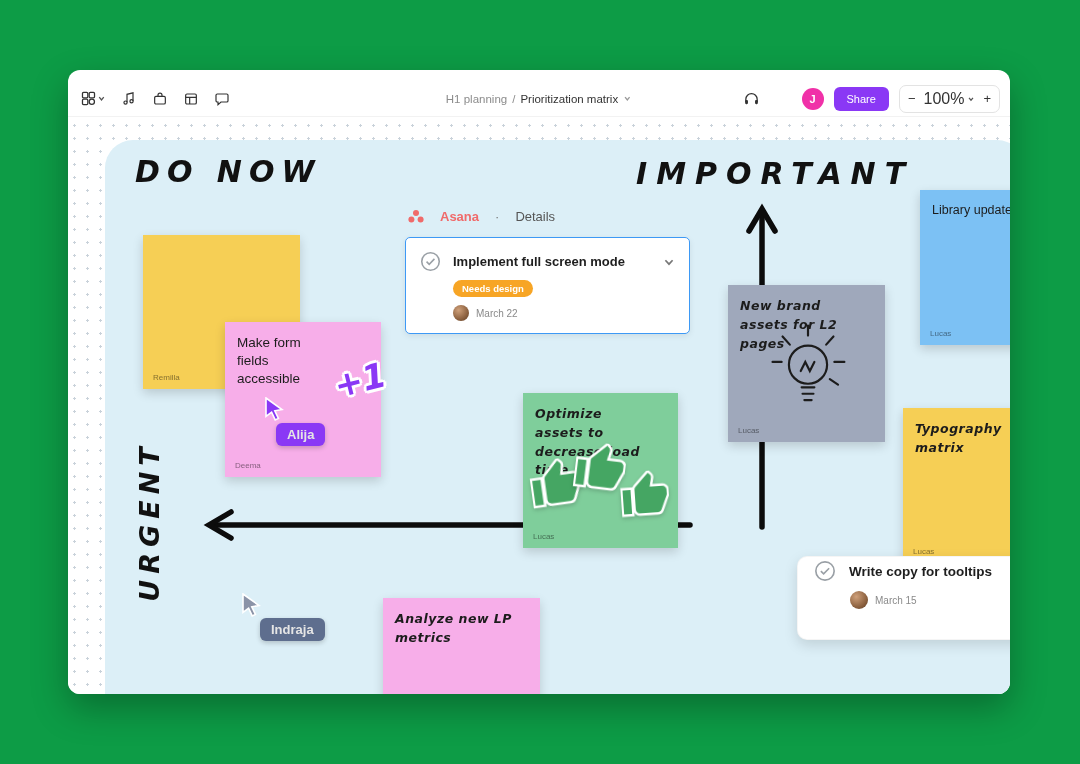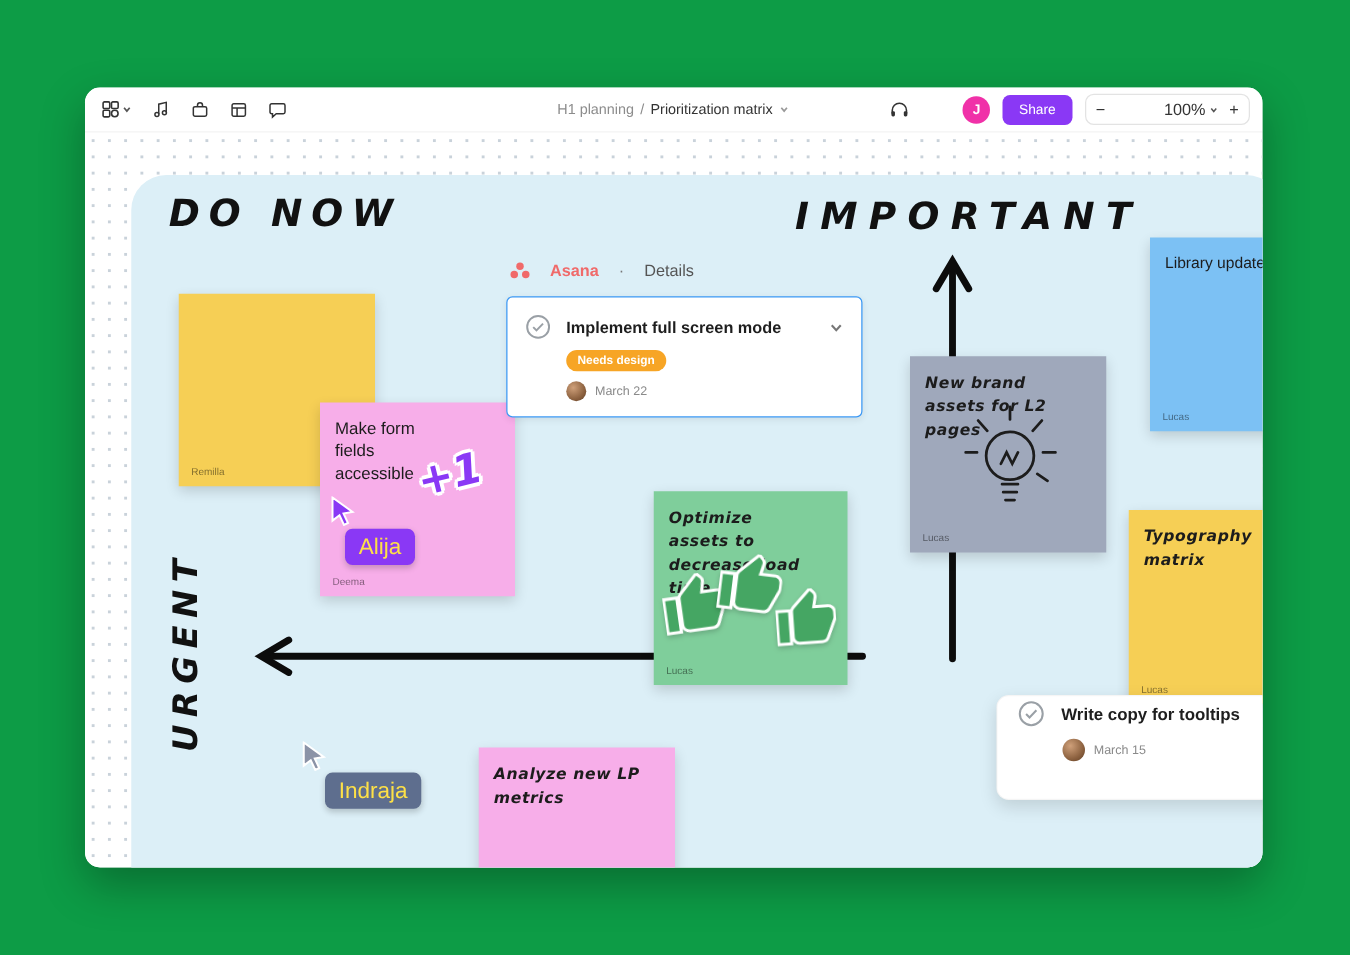--- a/index.html
+++ b/index.html
@@ -12,21 +12,21 @@
 
   
   .app-window {
     position: absolute; left: 68px; top: 70px; width: 942px; height: 624px;
     background: #fff; border-radius: 12px; overflow: hidden;
     box-shadow: 0 14px 36px rgba(0,0,0,.30);
   }
 
   
   .toolbar {
-    position: absolute; left: 0; top: 0; right: 0; height: 36px;
+    position: absolute; left: 0; top: 11px; right: 0; height: 36px;
     background: #fff; display: flex; align-items: center; padding: 0 12px;
     border-bottom: 1px solid rgba(0,0,0,.05); z-index: 30;
   }
   .tb-left { display: flex; align-items: center; gap: 15px; }
   .tb-icon { display: flex; align-items: center; color: #333; cursor: pointer; }
   .tb-icon svg { display: block; }
   .breadcrumb {
     position: absolute; left: 50%; transform: translateX(-50%);
     display: flex; align-items: center; gap: 5px; font-size: 11.5px; white-space: nowrap;
   }
@@ -46,21 +46,21 @@
   .share-btn {
     background: #8A38F5; color: #fff; font-size: 11px; font-weight: 500;
     border: none; border-radius: 6px; padding: 6px 13px; cursor: pointer;
     font-family: "Liberation Sans", sans-serif;
   }
   .zoom-group {
     display: flex; align-items: center; gap: 8px;
     border: 1px solid #e3e3e3; border-radius: 7px; padding: 4px 8px;
   }
   .zoom-btn { font-size: 13px; color: #333; cursor: pointer; line-height: 1; }
-  .zoom-value { font-size: 13px; color: #333; display: flex; align-items: center; gap: 3px; cursor: pointer; margin-left: 39px; }
+  .zoom-value { font-size: 16px; color: #333; display: flex; align-items: center; gap: 3px; cursor: pointer; }
 
   
   .canvas {
     position: absolute; left: 0; top: 36px; width: 942px; height: 588px;
     background-color: #fff;
     background-image: radial-gradient(#c9d2da 1.1px, transparent 1.2px);
     background-size: 13px 13px;
   }
   .board {
     position: absolute; left: 37px; top: 34px; width: 920px; height: 580px;
@@ -130,21 +130,21 @@
     box-shadow: 0 5px 14px rgba(0,0,0,.13); border: 1px solid rgba(0,0,0,.04);
   }
   .task-card .card-row1 { gap: 13px; }
   .task-card .task-title { font-size: 13.5px; }
   .task-card .card-row3 { margin-left: 36px; margin-top: 9px; }
   .task-card .mini-avatar { width: 18px; height: 18px; }
 
   
   .cursor { position: absolute; z-index: 12; }
   .name-tag {
-    position: absolute; z-index: 12; color: #fde047; font-size: 18px; font-weight: 400;
+    position: absolute; z-index: 12; color: #e5e5e5; font-size: 13px; font-weight: 700;
     border-radius: 6px; padding: 4px 11px; box-shadow: 0 2px 5px rgba(0,0,0,.2);
   }
   .tag-alija { left: 208px; top: 317px; background: #8A38F5; }
   .tag-indraja { left: 192px; top: 512px; background: #5E6E8E; }
 
   
   .plus-one {
     position: absolute; left: 266px; top: 254px; z-index: 11;
     font-family: "DejaVu Sans", sans-serif; font-style: italic; font-weight: 900;
     font-size: 34px; color: #8A38F5; transform: rotate(-14deg);
@@ -249,21 +249,21 @@
     </svg>
 
     <div class="hand heading h-important">IMPORTANT</div>
     <div class="hand heading h-donow">DO NOW</div>
     <div class="hand heading h-urgent">URGENT</div>
 
     <div class="sticky" style="left:75px; top:129px; width:157px; height:154px; background:#F6CF55;">
       <div class="sticky-author">Remilla</div>
     </div>
 
-    <div class="sticky" style="left:157px; top:216px; width:156px; height:155px; background:#F7AEE9;margin-left:31px;">
+    <div class="sticky" style="left:157px; top:216px; width:156px; height:155px; background:#F7AEE9;">
       <div class="sticky-text plain">Make form fields accessible</div>
       <div class="sticky-author">Deema</div>
     </div>
 
     <div class="sticky" style="left:455px; top:287px; width:155px; height:155px; background:#7FCE9B; overflow:visible;">
       <div class="sticky-text">Optimize assets to decrease load time</div>
       <div class="sticky-author">Lucas</div>
       <span class="thumb" style="left:8px; top:66px; transform:rotate(-8deg);">
         <svg width="50" height="50" viewBox="0 0 24 24">
             <path d="M1 21h4V9H1v12zM23 10c0-1.1-.9-2-2-2h-6.31l.95-4.57.03-.32c0-.41-.17-.79-.44-1.06L14.17 1 7.58 7.59C7.22 7.95 7 8.45 7 9v10c0 1.1.9 2 2 2h9c.83 0 1.54-.5 1.84-1.22l3.02-7.05c.09-.23.14-.47.14-.73v-2z"></path>

